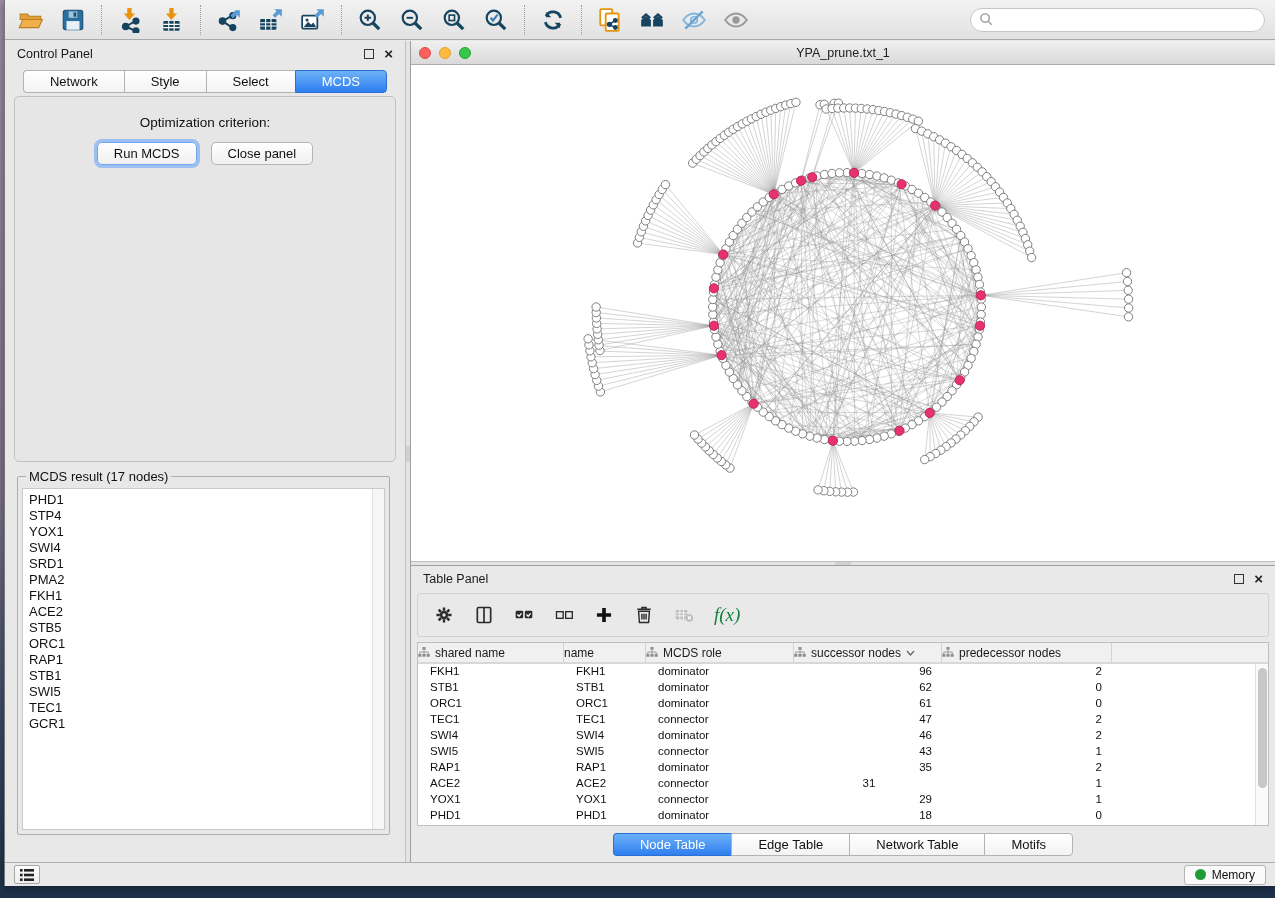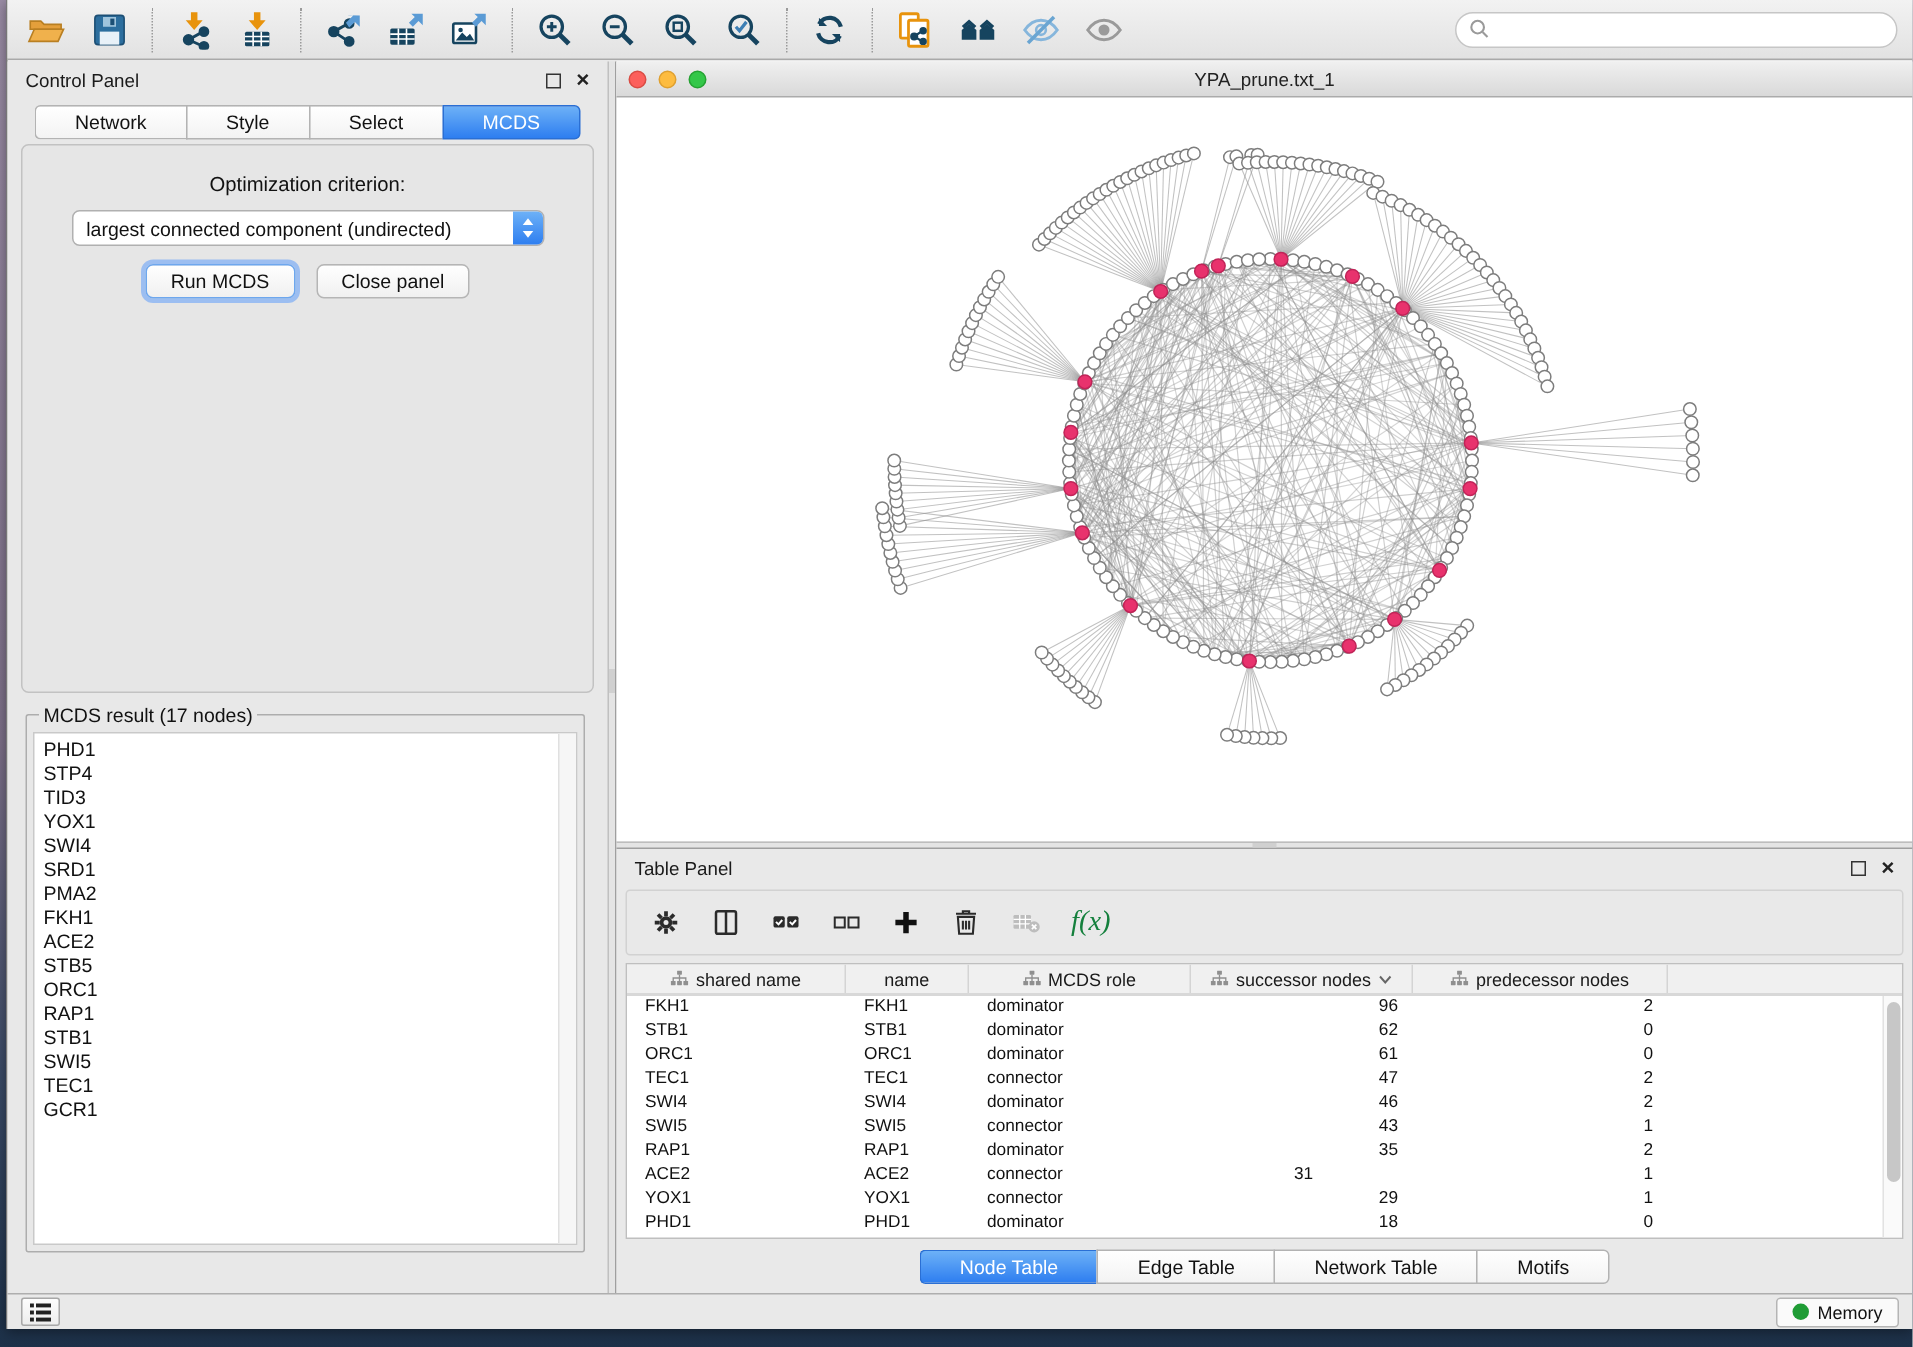--- a/index.html
+++ b/index.html
@@ -87,21 +87,21 @@
   #tp-toolbar { margin:2px 6px 0; height:44px; background:#e9e9e9; border:1px solid #d2d2d2;
     border-radius:3px; display:flex; align-items:center; gap:20px; padding:0 16px; }
   .tpi { display:flex; align-items:center; justify-content:center; cursor:pointer; }
   .tpi svg { width:20px; height:20px; }
   .tpi.disabled { cursor:default; }
   #fx-label { font-family:"Liberation Serif", serif; font-style:italic; font-size:19px; color:#15803d; }
 
   #tp-table { position:absolute; left:6px; right:6px; top:76px; bottom:36px;
     background:#fff; border:1px solid #bfbfbf; overflow:hidden; }
   #tp-head { display:flex; height:21px; background:#f0f0f0; border-bottom:2px solid #d8d8d8; }
-  .th { display:flex; align-items:center; justify-content:center; gap:5px; font-size:12px;
+  .th { display:flex; align-items:center; gap:5px; font-size:12px;
     color:#1a1a1a; border-right:1px solid #d4d4d4; cursor:pointer; }
   .th svg { flex:none; }
   .tbl-row { display:flex; height:16px; }
   .td { font-size:11.5px; color:#111; padding:1px 10px 0 12px; white-space:nowrap; overflow:hidden; }
   .td.num { text-align:right; }
   #tp-scroll { position:absolute; right:0; top:21px; bottom:0; width:13px;
     background:#fafafa; border-left:1px solid #e2e2e2; }
   #tp-scroll .thumb { position:absolute; left:1.5px; right:1.5px; top:4px; height:120px;
     background:#c7c7c7; border-radius:5px; }
 
@@ -297,43 +297,33 @@
     </div>
     <div class="seg-tabs" id="cp-tabs">
         <div class="seg-tab">Network</div>
         <div class="seg-tab">Style</div>
         <div class="seg-tab">Select</div>
         <div class="seg-tab active">MCDS</div>
       </div>
 
     <div id="mcds-card">
       <div id="opt-label">Optimization criterion:</div>
-      <div id="opt-select">
-        <span class="sel-text">largest connected component (undirected)</span>
-        <span class="sel-stepper">
-          <svg width="10" height="16" viewBox="0 0 10 16">
-              <path d="M5 1.5L8.5 6h-7z" fill="#fff"></path>
-              <path d="M5 14.5L1.5 10h7z" fill="#fff"></path>
-            </svg>
-        </span>
-      </div>
       <div class="btn-row">
         <button class="mac-btn focus">Run MCDS</button>
         <button class="mac-btn">Close panel</button>
       </div>
     </div>
 
     <div id="mcds-result">
       <fieldset>
         <legend>MCDS result (17 nodes)</legend>
         <div id="mcds-list">
           <ul id="mcds-ul">
               <li>PHD1</li>
               <li>STP4</li>
-              <li>TID3</li>
               <li>YOX1</li>
               <li>SWI4</li>
               <li>SRD1</li>
               <li>PMA2</li>
               <li>FKH1</li>
               <li>ACE2</li>
               <li>STB5</li>
               <li>ORC1</li>
               <li>RAP1</li>
               <li>STB1</li>

